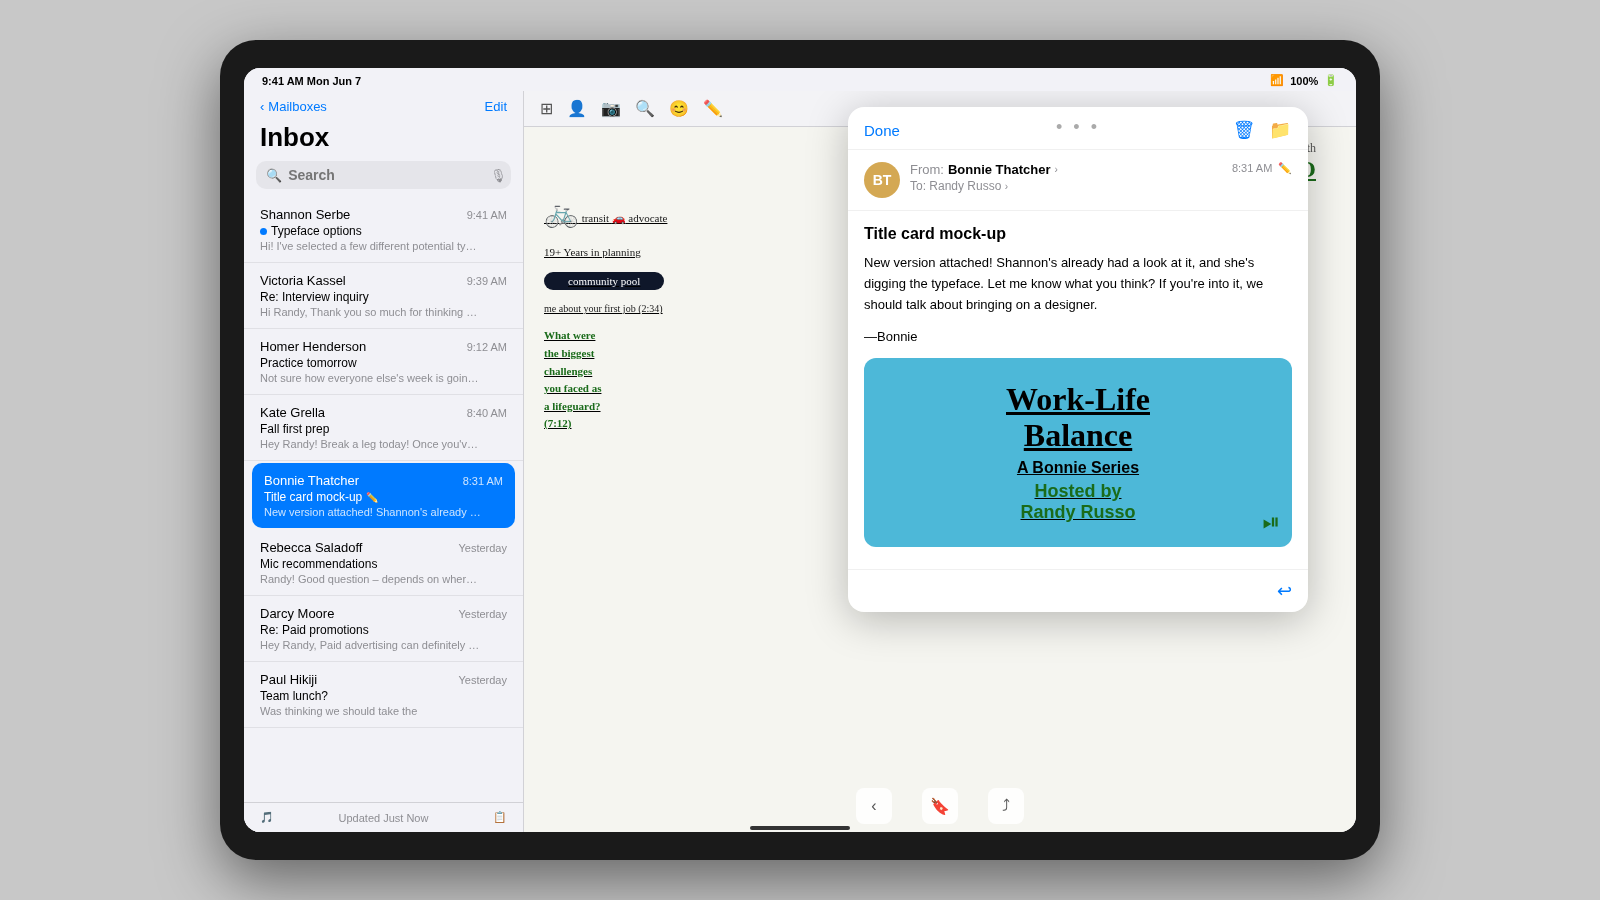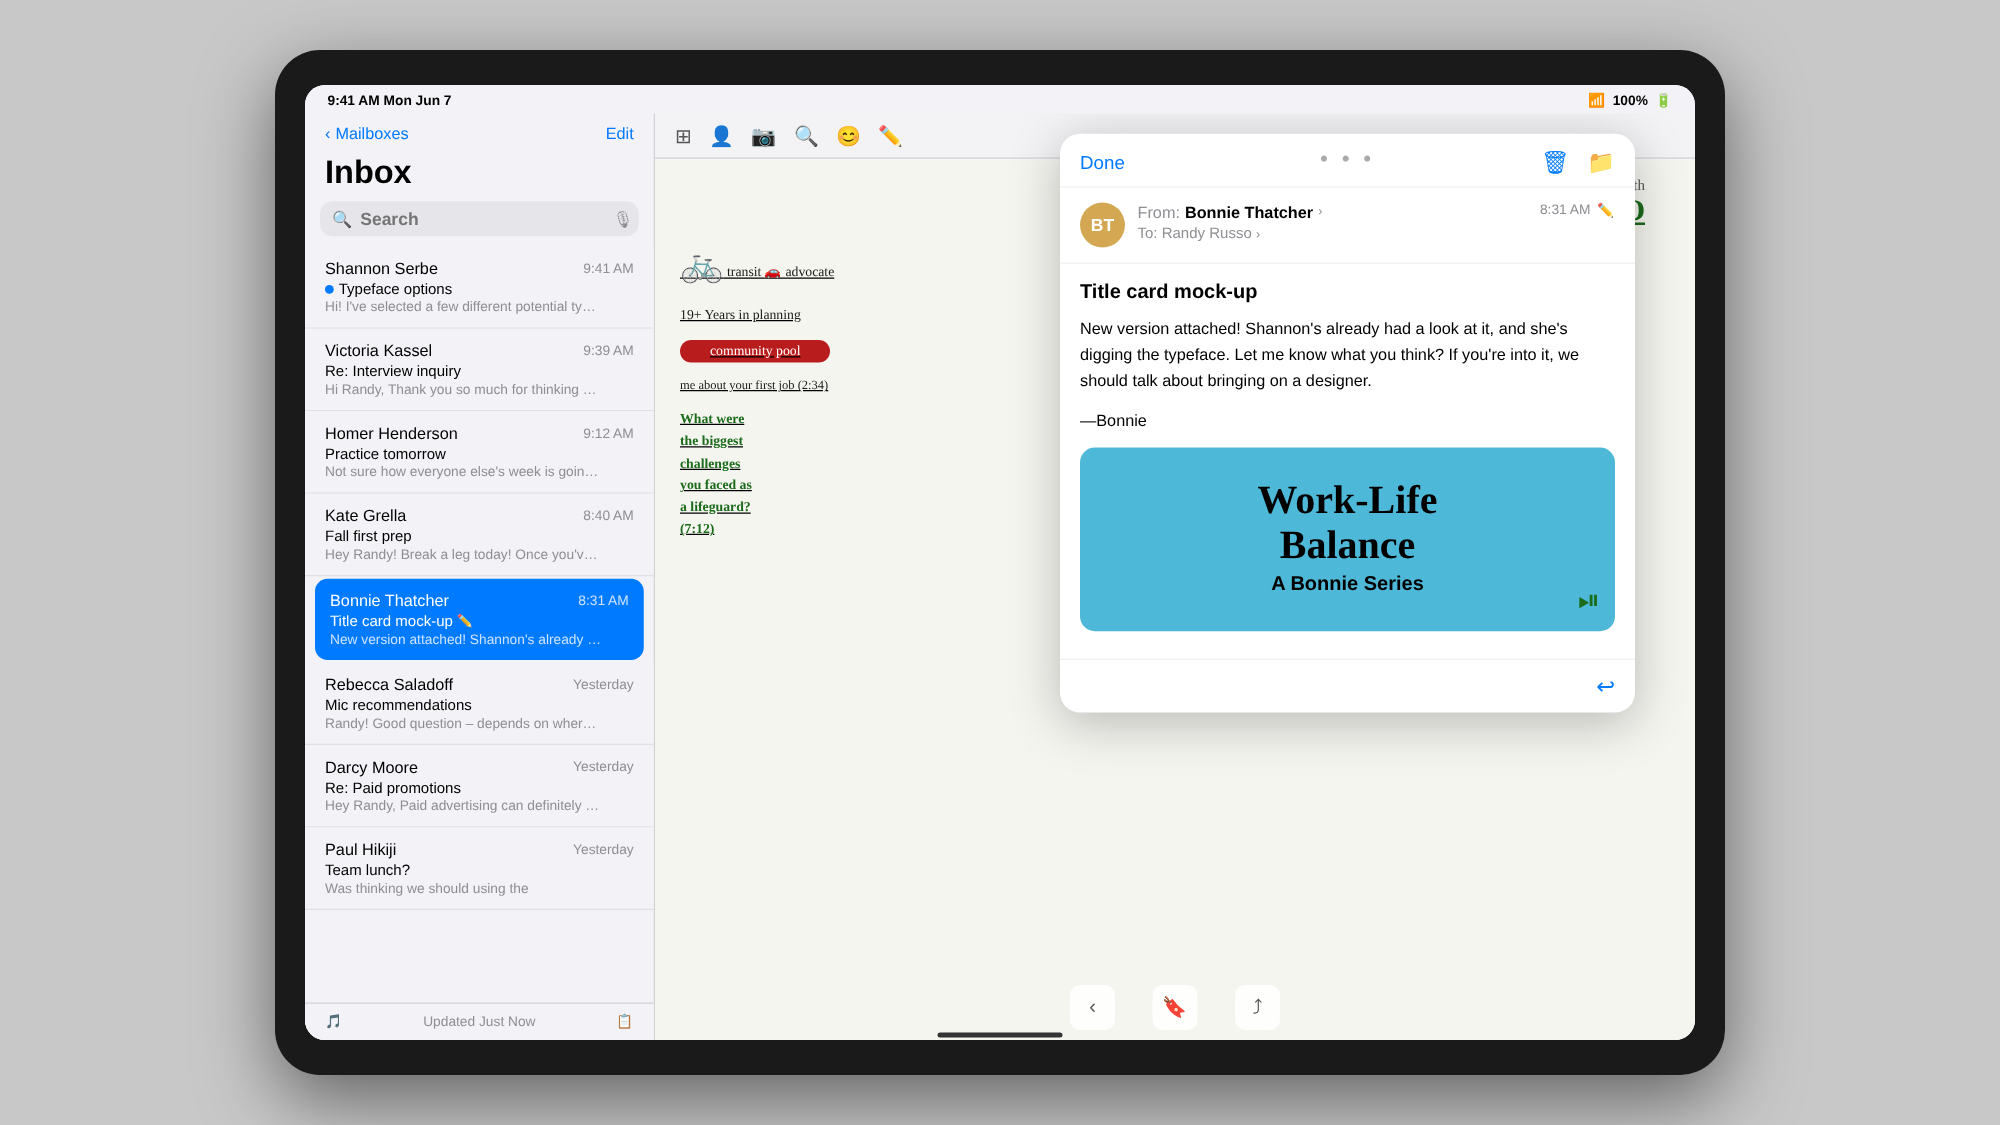--- a/index.html
+++ b/index.html
@@ -350,20 +350,21 @@
     }
 
     
     .podcast-card {
       background: #4db8d8;
       border-radius: 12px;
       padding: 24px 28px;
       margin-bottom: 8px;
       text-align: center;
       position: relative;
+      text-decoration: underline;
     }
     .podcast-title {
       font-size: 32px;
       font-weight: 900;
       color: #000;
       line-height: 1.1;
       margin-bottom: 6px;
       font-family: Georgia, 'Times New Roman', serif;
     }
     .podcast-subtitle {
@@ -531,21 +532,21 @@
             <div class="email-subject">Re: Paid promotions</div>
             <div class="email-preview">Hey Randy, Paid advertising can definitely be a useful strategy to e...</div>
           </div>
 
           <div class="email-item">
             <div class="email-item-header">
               <span class="email-sender">Paul Hikiji</span>
               <span class="email-time">Yesterday</span>
             </div>
             <div class="email-subject">Team lunch?</div>
-            <div class="email-preview">Was thinking we should using the</div>
+            <div class="email-preview">Was thinking we should take the</div>
           </div>
 
         </div>
 
         <div class="sidebar-bottom">
           <span>🎵</span>
           <span>Updated Just Now</span>
           <span>📋</span>
         </div>
       </div>
@@ -569,21 +570,21 @@
             <div style="font-size:24px; font-weight:900; color:#1a6b1a; font-family:Georgia,serif; text-decoration:underline;">RANDY RUSSO</div>
           </div>
 
           <div style="display:flex; gap:20px;">
             <div style="flex:1;text-decoration:underline;">
               <div class="note-handwritten">
                 <span style="font-size:28px;">🚲</span> transit <span style="color:#2d8a2d;">🚗</span> advocate
               </div>
               <div class="note-handwritten" style="margin-top:8px;">19+ Years in planning</div>
               <div style="margin-top:10px;">
-                <span style="background:#b91c1c; border-radius:12px; padding:3px 24px; color:#fff; font-size:11px; font-family:'Comic Sans MS',cursive;">community pool</span>
+                <span style="background:#0f172a; border-radius:12px; padding:3px 24px; color:#fff; font-size:11px; font-family:'Comic Sans MS',cursive;">community pool</span>
               </div>
               <div class="note-handwritten" style="margin-top:12px; font-size:10px;">
                 me about your first job (2:34)
               </div>
               <div class="note-handwritten" style="margin-top:10px; font-size:11px; color:#1a6b1a; font-weight:600;">
                 What were<br>the biggest<br>challenges<br>you faced as<br>a lifeguard?<br>(7:12)
               </div>
             </div>
             <div style="flex:1; font-family:'Comic Sans MS',cursive; font-size:10px; color:#1a1a1a; line-height:1.7;">
               <div>ntorship at the pool? (9:33)</div>
@@ -634,20 +635,24 @@
           </div>
 
           <div class="email-body">
             <div class="email-subject-line">Title card mock-up</div>
             <div class="email-body-text">New version attached! Shannon's already had a look at it, and she's digging the typeface. Let me know what you think? If you're into it, we should talk about bringing on a designer.</div>
             <div class="email-signature">—Bonnie</div>
 
             <div class="podcast-card">
               <div class="podcast-title">Work-Life<br>Balance</div>
               <div class="podcast-subtitle">A Bonnie Series</div>
+              <div class="podcast-hosted">
+                <span>Hosted by</span><br>
+                <span>Randy Russo</span>
+              </div>
               <div class="podcast-play-icon">⏯</div>
             </div>
           </div>
 
           <div class="modal-footer">
             <span class="reply-icon">↩</span>
           </div>
         </div>
 
         <div class="bottom-nav">

